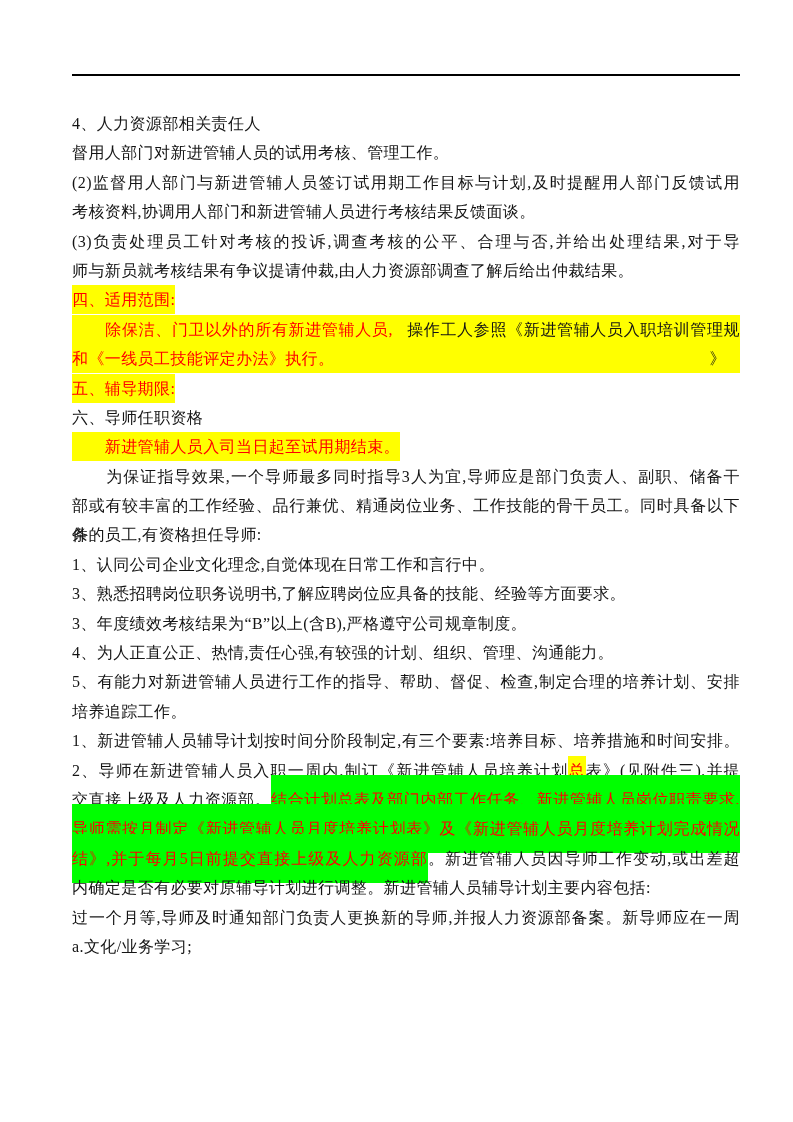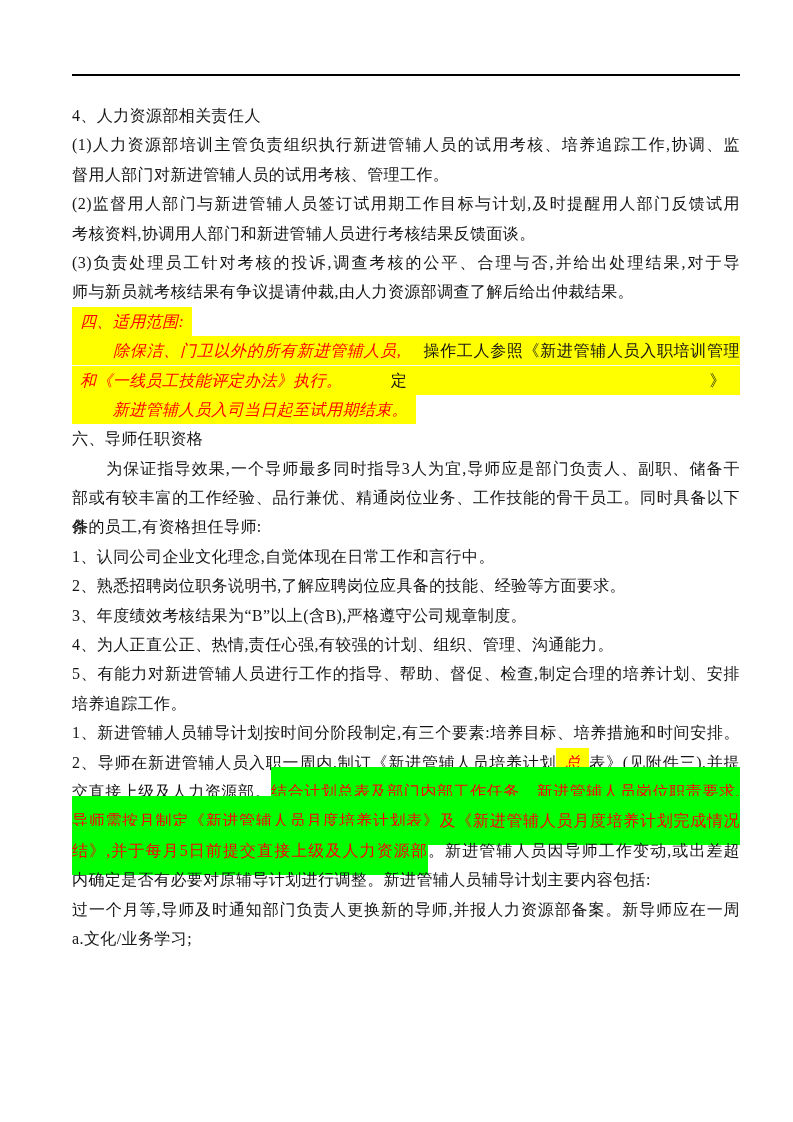--- a/index.html
+++ b/index.html
@@ -11,75 +11,74 @@
     overflow:hidden;
   }
   .page{position:absolute;inset:0;}
   .header-rule{
     position:absolute;
     top:74px;left:72px;width:668px;
     border-top:2px solid #000000;
   }
   .doc-body{
     position:absolute;
-    top:101px;left:72px;width:668px;
+    top:109px;left:72px;width:668px;
     font-size:16px;
     color:var(--text,#141414);
   }
   .line{
     line-height:29.4px;
     height:29.4px;
     text-align:left;
     letter-spacing:0.4px;
   }
   .line.j{
     text-align:justify;
     text-align-last:justify;
   }
   .seg-normal{color:var(--text,#141414);}
   .seg-red-yellow{
     color:var(--red,#ff0000);
     background:var(--yellow,#ffff00);
-    padding:6px 8px;
-    font-style:italic;
+    padding:6px 0;
   }
   .seg-black-yellow{
     color:var(--text,#141414);
     background:var(--yellow,#ffff00);
     padding:6px 14px;
   }
   .seg-red-green{
     color:var(--red,#ff0000);
     background:var(--green,#00ff00);
     padding:16px 0;
   }
 </style>
 </head>
 <body style="--text: #141414; --red: #ff0000; --yellow: #ffff00; --green: #00ff00;">
 
 <div class="page">
   <div class="header-rule"></div>
   <div class="doc-body" id="doc-body">
       <div class="line"><span class="seg-normal">4、人力资源部相关责任人</span></div>
-      <div class="line j"><span class="seg-normal">(1)人力资源部培训主管负责组织执行新进管辅人员的试用考核、培养追踪工作,协调、监</span></div>
       <div class="line"><span class="seg-normal">督用人部门对新进管辅人员的试用考核、管理工作。</span></div>
       <div class="line j"><span class="seg-normal">(2)监督用人部门与新进管辅人员签订试用期工作目标与计划,及时提醒用人部门反馈试用</span></div>
       <div class="line"><span class="seg-normal">考核资料,协调用人部门和新进管辅人员进行考核结果反馈面谈。</span></div>
       <div class="line j"><span class="seg-normal">(3)负责处理员工针对考核的投诉,调查考核的公平、合理与否,并给出处理结果,对于导</span></div>
       <div class="line"><span class="seg-normal">师与新员就考核结果有争议提请仲裁,由人力资源部调查了解后给出仲裁结果。</span></div>
       <div class="line"><span class="seg-red-yellow">四、适用范围:</span></div>
       <div class="line j"><span class="seg-red-yellow">　　除保洁、门卫以外的所有新进管辅人员,</span><span class="seg-black-yellow">操作工人参照《新进管辅人员入职培训管理规定》</span></div>
       <div class="line"><span class="seg-red-yellow">和《一线员工技能评定办法》执行。</span></div>
+      <div class="line"><span class="seg-red-yellow">五、辅导期限:</span></div>
+      <div class="line"><span class="seg-normal">六、导师任职资格</span></div>
       <div class="line"><span class="seg-red-yellow">　　新进管辅人员入司当日起至试用期结束。</span></div>
-      <div class="line"><span class="seg-normal">六、导师任职资格</span></div>
       <div class="line j"><span class="seg-normal">　　为保证指导效果,一个导师最多同时指导3人为宜,导师应是部门负责人、副职、储备干</span></div>
       <div class="line j"><span class="seg-normal">部或有较丰富的工作经验、品行兼优、精通岗位业务、工作技能的骨干员工。同时具备以下条</span></div>
       <div class="line"><span class="seg-normal">件的员工,有资格担任导师:</span></div>
       <div class="line"><span class="seg-normal">1、认同公司企业文化理念,自觉体现在日常工作和言行中。</span></div>
-      <div class="line"><span class="seg-normal">2、熟悉招聘岗位职务说明书,了解应聘岗位应具备的技能、经验等方面要求。</span></div>
+      <div class="line"><span class="seg-normal">3、熟悉招聘岗位职务说明书,了解应聘岗位应具备的技能、经验等方面要求。</span></div>
       <div class="line"><span class="seg-normal">3、年度绩效考核结果为“B”以上(含B),严格遵守公司规章制度。</span></div>
       <div class="line"><span class="seg-normal">4、为人正直公正、热情,责任心强,有较强的计划、组织、管理、沟通能力。</span></div>
       <div class="line j"><span class="seg-normal">5、有能力对新进管辅人员进行工作的指导、帮助、督促、检查,制定合理的培养计划、安排</span></div>
       <div class="line"><span class="seg-normal">培养追踪工作。</span></div>
       <div class="line j"><span class="seg-normal">1、新进管辅人员辅导计划按时间分阶段制定,有三个要素:培养目标、培养措施和时间安排。</span></div>
       <div class="line j"><span class="seg-normal">2、导师在新进管辅人员入职一周内,制订《新进管辅人员培养计划</span><span class="seg-red-yellow">总</span><span class="seg-normal">表》(见附件三),并提</span></div>
       <div class="line j"><span class="seg-normal">交直接上级及人力资源部。</span><span class="seg-red-green">结合计划总表及部门内部工作任务、新进管辅人员岗位职责要求,</span></div>
       <div class="line j"><span class="seg-red-green">导师需按月制定《新进管辅人员月度培养计划表》及《新进管辅人员月度培养计划完成情况总</span></div>
       <div class="line j"><span class="seg-red-green">结》,并于每月5日前提交直接上级及人力资源部</span><span class="seg-normal">。新进管辅人员因导师工作变动,或出差超</span></div>
       <div class="line"><span class="seg-normal">内确定是否有必要对原辅导计划进行调整。新进管辅人员辅导计划主要内容包括:</span></div>

